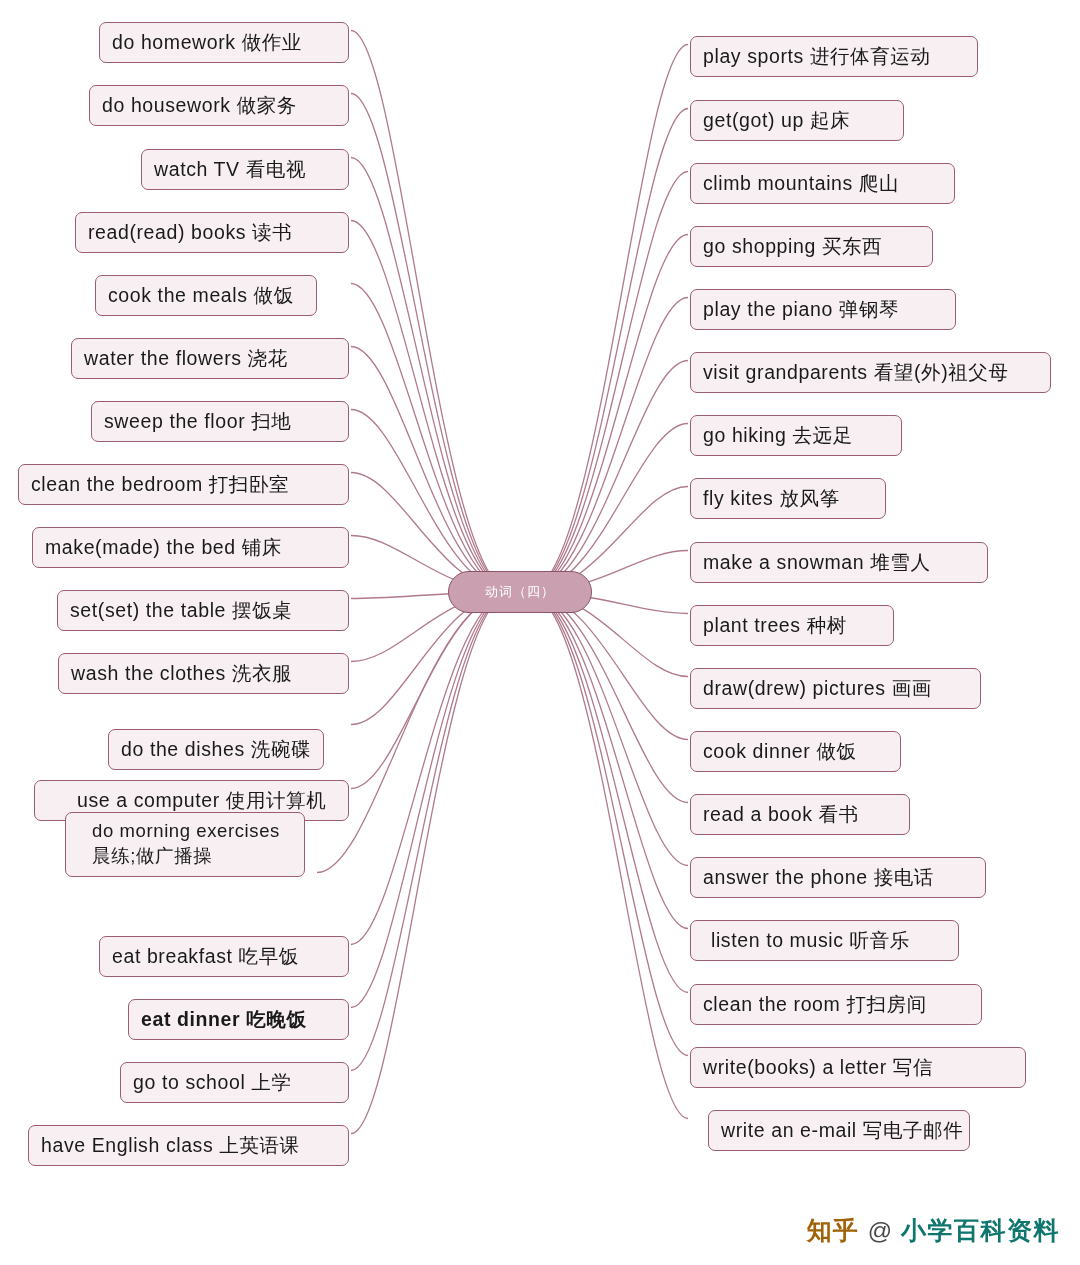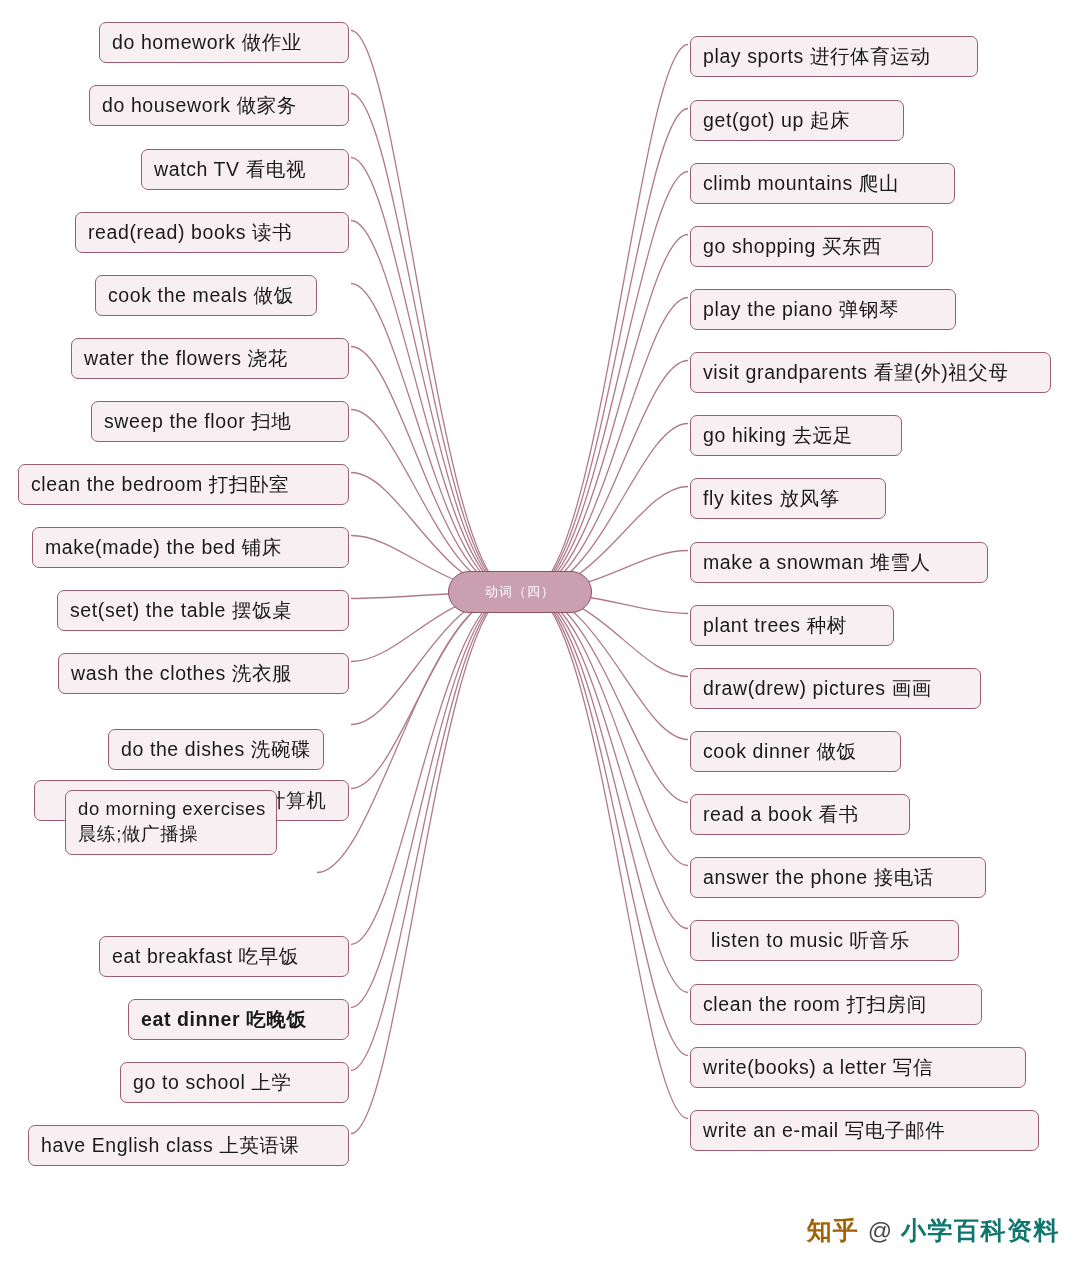--- a/index.html
+++ b/index.html
@@ -149,21 +149,21 @@
       <div class="node left" style="left: 75px; top: 212px; width: 274px;">read(read) books 读书</div>
       <div class="node left" style="left: 95px; top: 275px; width: 222px;">cook the meals 做饭</div>
       <div class="node left" style="left: 71px; top: 338px; width: 278px;">water the flowers 浇花</div>
       <div class="node left" style="left: 91px; top: 401px; width: 258px;">sweep the floor 扫地</div>
       <div class="node left" style="left: 18px; top: 464px; width: 331px;">clean the bedroom 打扫卧室</div>
       <div class="node left" style="left: 32px; top: 527px; width: 317px;">make(made) the bed 铺床</div>
       <div class="node left" style="left: 57px; top: 590px; width: 292px;">set(set) the table 摆饭桌</div>
       <div class="node left" style="left: 58px; top: 653px; width: 291px;">wash the clothes 洗衣服</div>
       <div class="node left" style="left: 108px; top: 716px; width: 216px; margin-top: 13px;">do the dishes 洗碗碟</div>
       <div class="node left" style="left: 34px; top: 780px; width: 315px; padding-left: 42px;">use a computer 使用计算机</div>
-      <div class="node left two-line" style="left: 65px; top: 790px; width: 212px;">
+      <div class="node left two-line" style="left: 65px; top: 812px; width: 240px; justify-content: center;">
         <span>do morning exercises<br>晨练;做广播操</span>
       </div>
       <div class="node left" style="left: 99px; top: 936px; width: 250px;">eat breakfast 吃早饭</div>
       <div class="node left" style="left: 128px; top: 999px; width: 221px; font-weight: bold;">eat dinner 吃晚饭</div>
       <div class="node left" style="left: 120px; top: 1062px; width: 229px;">go to school 上学</div>
       <div class="node left" style="left: 28px; top: 1125px; width: 321px;">have English class 上英语课</div>
       <div class="node right" style="left: 690px; top: 36px; width: 288px;">play sports 进行体育运动</div>
       <div class="node right" style="left: 690px; top: 100px; width: 214px;">get(got) up 起床</div>
       <div class="node right" style="left: 690px; top: 163px; width: 265px;">climb mountains 爬山</div>
       <div class="node right" style="left: 690px; top: 226px; width: 243px;">go shopping 买东西</div>
@@ -173,21 +173,21 @@
       <div class="node right" style="left: 690px; top: 478px; width: 196px;">fly kites 放风筝</div>
       <div class="node right" style="left: 690px; top: 542px; width: 298px;">make a snowman 堆雪人</div>
       <div class="node right" style="left: 690px; top: 605px; width: 204px;">plant trees 种树</div>
       <div class="node right" style="left: 690px; top: 668px; width: 291px;">draw(drew) pictures 画画</div>
       <div class="node right" style="left: 690px; top: 731px; width: 211px;">cook dinner 做饭</div>
       <div class="node right" style="left: 690px; top: 794px; width: 220px;">read a book 看书</div>
       <div class="node right" style="left: 690px; top: 857px; width: 296px;">answer the phone 接电话</div>
       <div class="node right" style="left: 690px; top: 920px; width: 269px; padding-left: 20px;">listen to music 听音乐</div>
       <div class="node right" style="left: 690px; top: 984px; width: 292px;">clean the room 打扫房间</div>
       <div class="node right" style="left: 690px; top: 1047px; width: 336px;">write(books) a letter 写信</div>
-      <div class="node right" style="left: 690px; top: 1110px; width: 349px; text-align: right;">write an e-mail 写电子邮件</div>
+      <div class="node right" style="left: 708px; top: 1110px; width: 262px; text-align: right;">write an e-mail 写电子邮件</div>
     </div>
 
   <div id="center-node">动词（四）</div>
 
   <div id="watermark">
     <span class="wm-logo">知乎</span>
     <span class="wm-at">@</span>
     <span class="wm-name">小学百科资料</span>
   </div>
 

